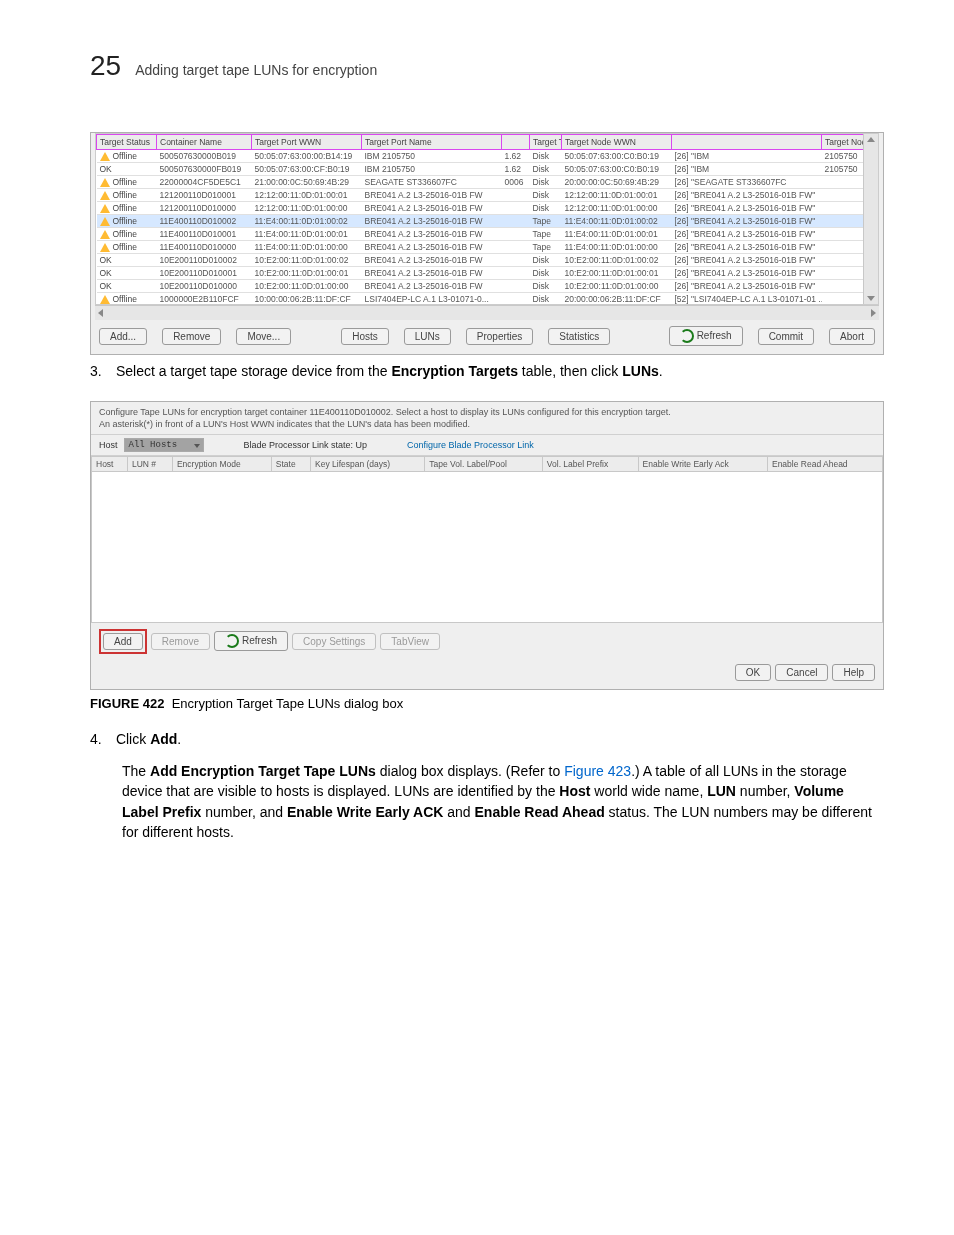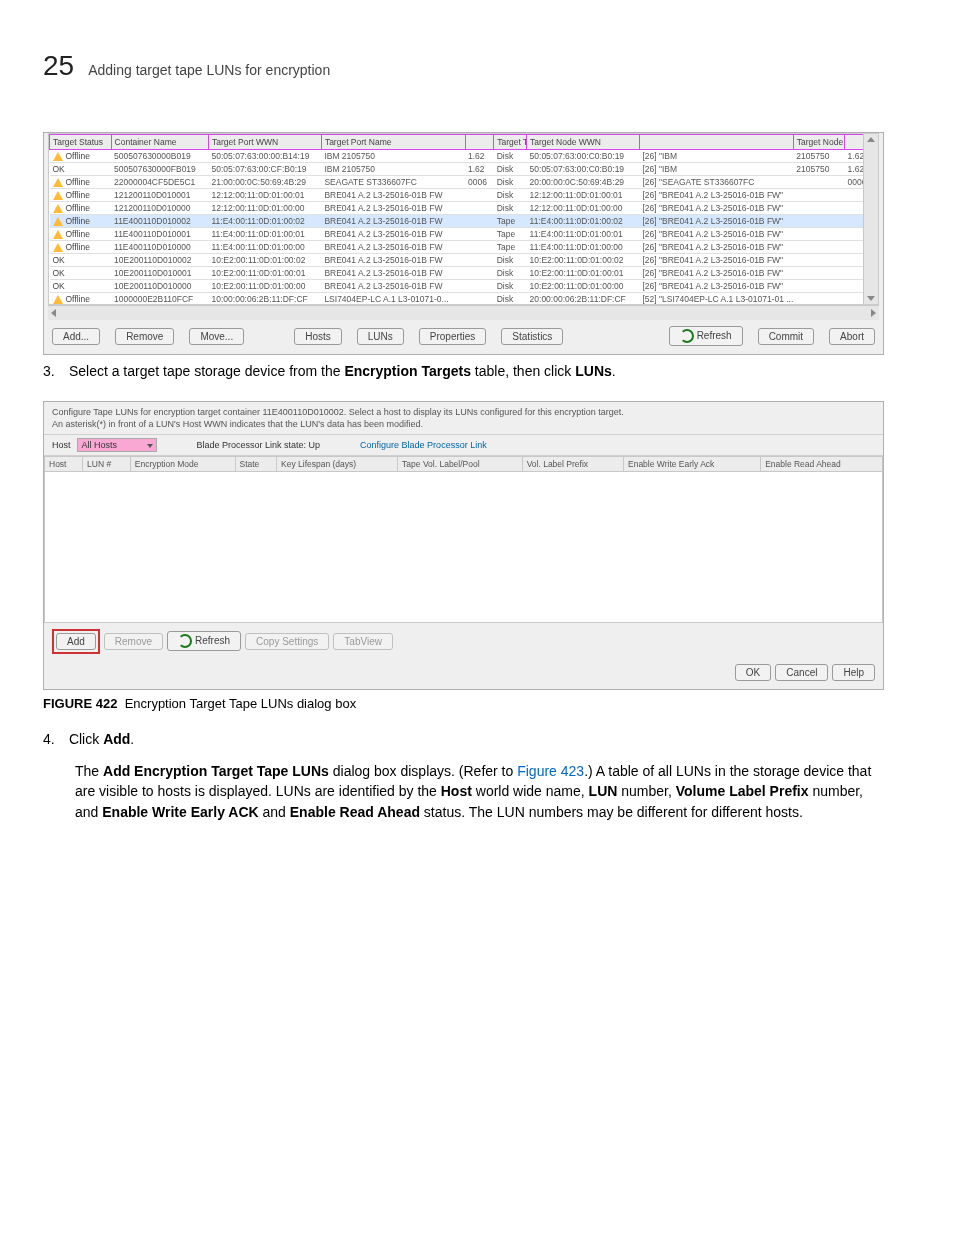--- a/index.html
+++ b/index.html
@@ -6,21 +6,21 @@
     font-family: Arial, Helvetica, sans-serif;
     margin: 0;
     padding: 0;
     color: #000;
     background: #fff;
   }
   .page {
     width: 954px;
     min-height: 1235px;
     margin: 0 auto;
-    padding: 50px 70px 50px 43px;
+    padding: 50px 70px 50px 90px;
     box-sizing: border-box;
   }
   .page-header {
     display: flex;
     align-items: baseline;
     gap: 14px;
     margin-bottom: 50px;
   }
   .page-number {
     font-size: 28px;
@@ -205,26 +205,27 @@
     border-bottom: 1px solid #d0d0d0;
     padding: 3px 8px;
     font-size: 9px;
   }
   .host-dd {
     display: flex;
     align-items: center;
     gap: 6px;
   }
   .dd {
-    background: #f9a8d4;
+    background: #a3a3a3;
     border: 1px solid #aaa;
     padding: 1px 14px 1px 4px;
     font-size: 9px;
     position: relative;
     min-width: 60px;
+    font-family: Liberation Mono, monospace;
   }
   .dd::after {
     content: "";
     position: absolute;
     right: 3px; top: 5px;
     width: 0; height: 0;
     border-left: 3px solid transparent;
     border-right: 3px solid transparent;
     border-top: 4px solid #555;
   }

